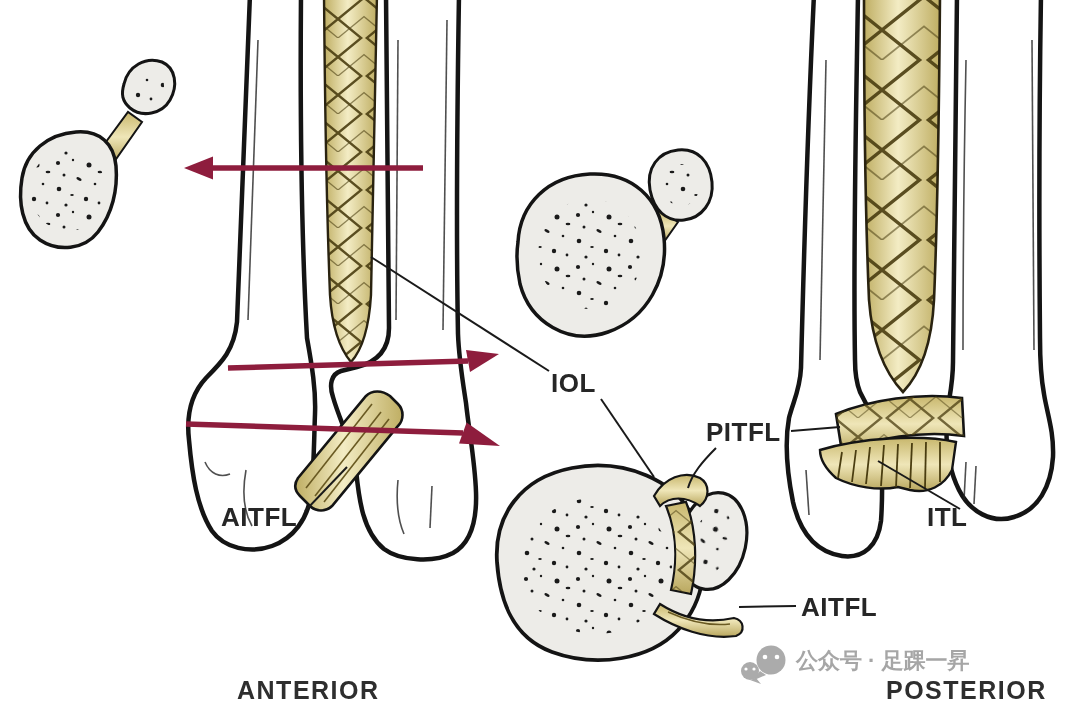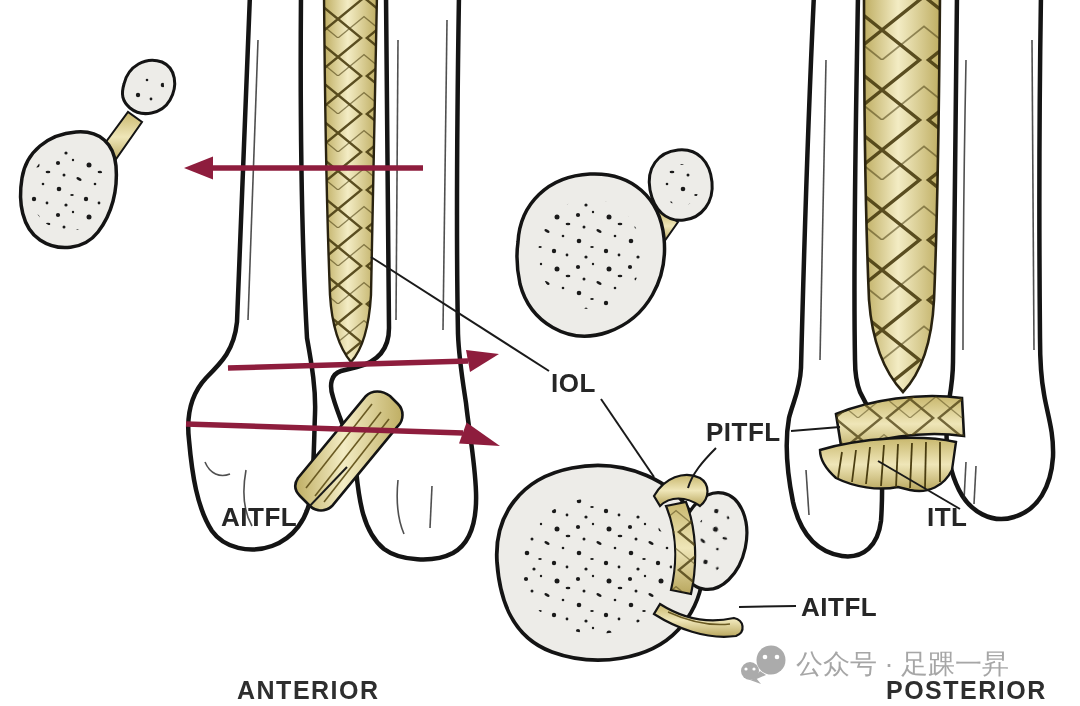--- a/index.html
+++ b/index.html
@@ -1,21 +1,21 @@
 <!DOCTYPE html>
 <html><head>
 <meta charset="utf-8">
 <style>
   html,body{margin:0;padding:0;background:#ffffff;}
   .stage{position:relative;width:1080px;height:706px;background:#ffffff;overflow:hidden;
          font-family:"Liberation Sans",sans-serif;}
   .stage svg{position:absolute;left:0;top:0;}
   .label{position:absolute;font-size:26px;font-weight:600;color:#262626;letter-spacing:.5px;white-space:nowrap;}
   .caption{position:absolute;font-size:25px;font-weight:700;color:#2e2e2e;letter-spacing:1.5px;white-space:nowrap;}
-  .watermark-text{position:absolute;font-size:27px;font-weight:400;color:#a6a6a6;white-space:nowrap;}
+  .watermark-text{position:absolute;font-size:22px;font-weight:700;color:#a6a6a6;white-space:nowrap;}
 </style>
 </head>
 <body>
 
 <div class="stage">
 
 <svg width="1080" height="706" viewBox="0 0 1080 706">
   <defs>
     <linearGradient id="tanGrad" x1="0" y1="0" x2="1" y2="0">
       <stop offset="0" stop-color="#bfae63"></stop>

